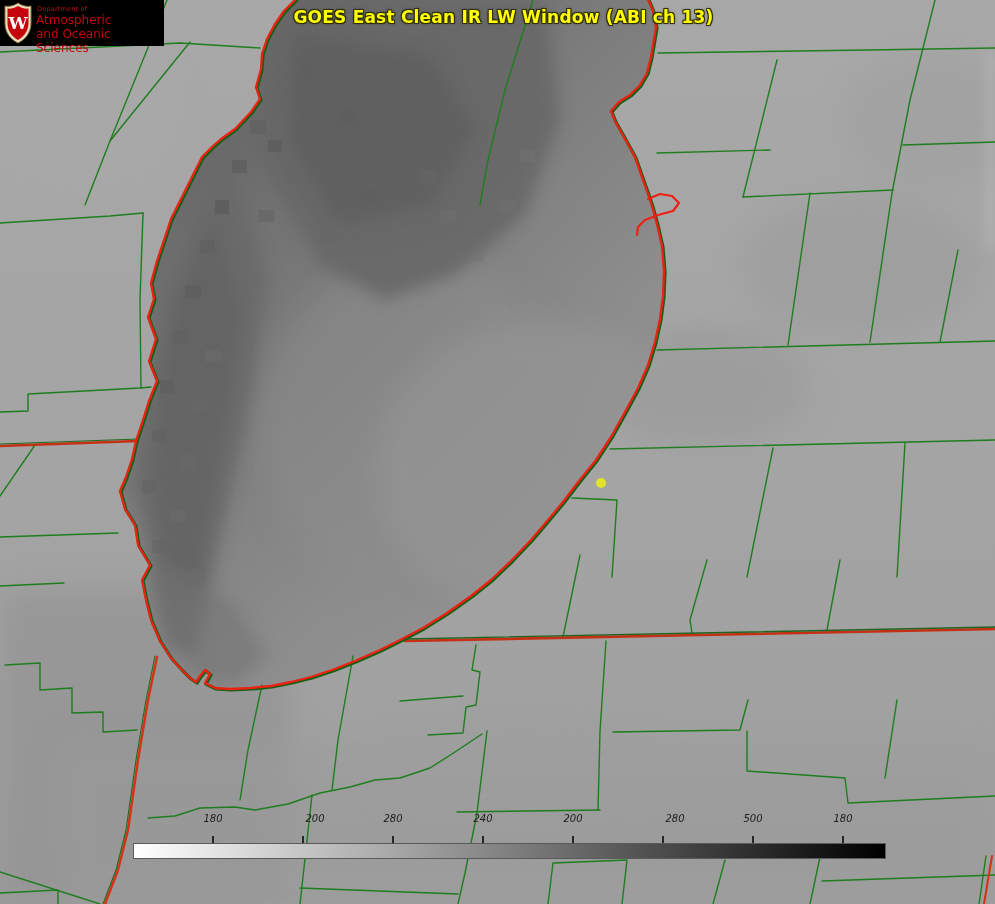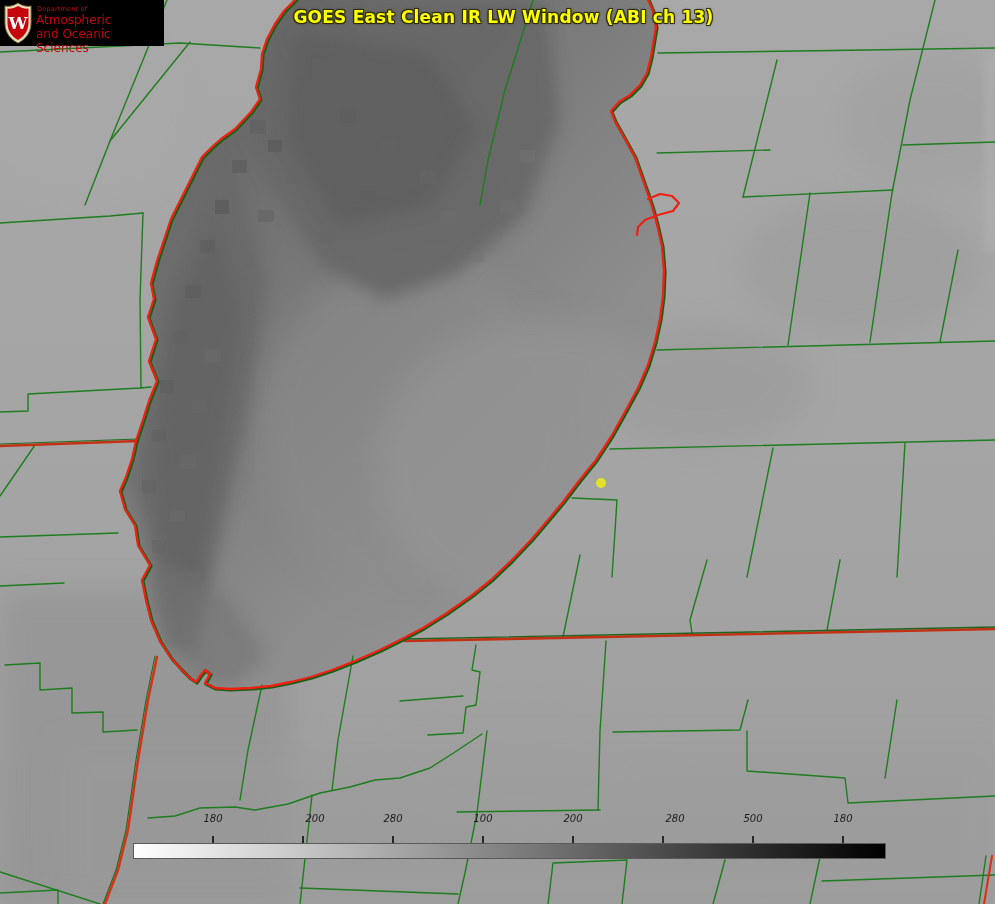--- a/index.html
+++ b/index.html
@@ -212,20 +212,20 @@
     <div class="cb-tick" style="left:259px"></div>
     <div class="cb-tick" style="left:349px"></div>
     <div class="cb-tick" style="left:439px"></div>
     <div class="cb-tick" style="left:529px"></div>
     <div class="cb-tick" style="left:619px"></div>
     <div class="cb-tick" style="left:709px"></div>
 
     <div class="cb-label" style="left:50px">180</div>
     <div class="cb-label" style="left:152px">200</div>
     <div class="cb-label" style="left:230px">280</div>
-    <div class="cb-label" style="left:320px">100</div>
+    <div class="cb-label" style="left:320px">240</div>
     <div class="cb-label" style="left:410px">200</div>
     <div class="cb-label" style="left:512px">280</div>
     <div class="cb-label" style="left:590px">500</div>
     <div class="cb-label" style="left:680px">180</div>
   </div>
 
 </div>
 
 </body></html>

